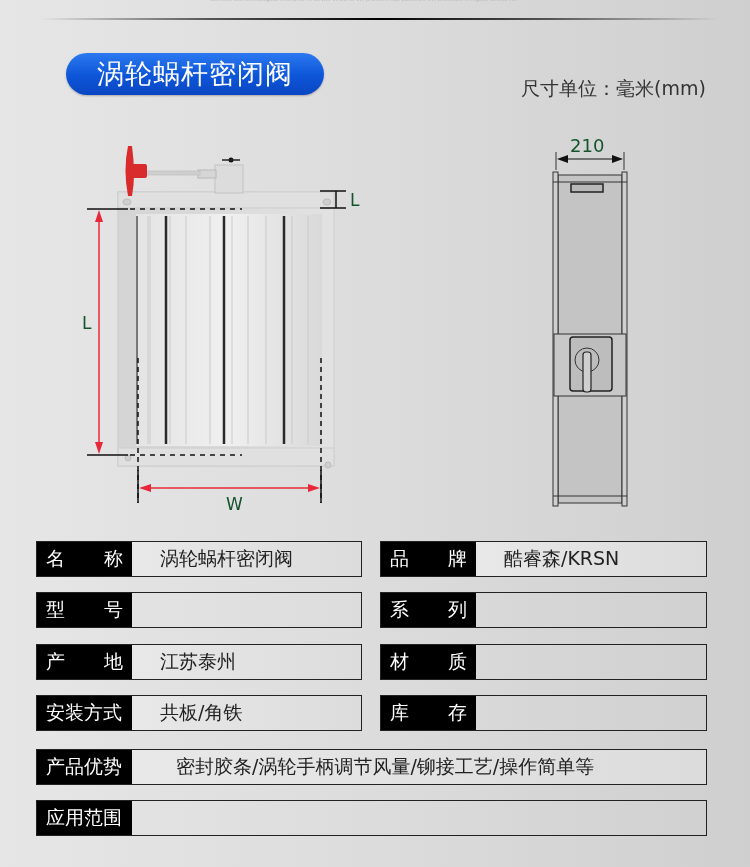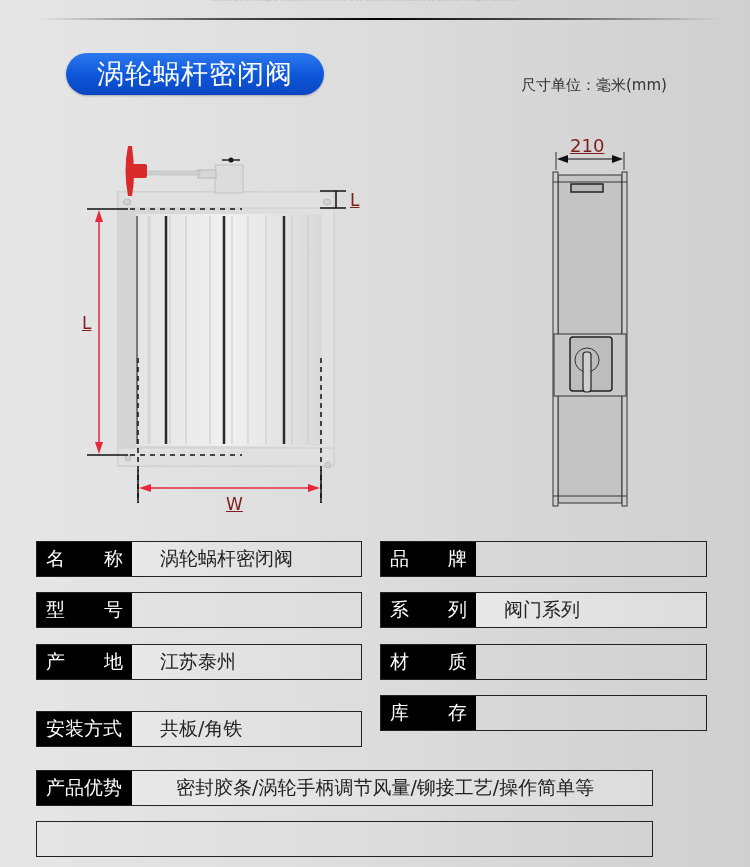--- a/index.html
+++ b/index.html
@@ -17,42 +17,42 @@
     color:#b8b8b8; font-size:5px; white-space:nowrap; overflow:hidden;
   }
   .title-pill {
     position:absolute; left:66px; top:53px; width:258px; height:42px;
     border-radius:21px;
     background: linear-gradient(180deg, #2b79f0 0%, #0d55d8 55%, #0a46c2 100%);
     box-shadow: 0 1px 2px rgba(0,0,0,0.25);
     color:#fff; font-size:27px; line-height:42px; text-align:center; letter-spacing:1px;
   }
   .unit {
-    position:absolute; left:521px; top:76px; font-size:15px; color:#333;
+    position:absolute; left:521px; top:76px; font-size:19px; color:#333;
   }
   
   .front { position:absolute; left:0; top:0; width:380px; height:530px; }
-  .dim-label { position:absolute; font-size:17px; color:#7f1d1d;text-decoration:underline; }
+  .dim-label { position:absolute; font-size:17px; color:#14532d; }
   
   .side { position:absolute; left:540px; top:130px; width:110px; height:380px; }
   
   .row { position:absolute; height:36px; display:flex; border:1.5px solid #222; box-sizing:border-box; }
   .row .k {
     background:#000; color:#fff; font-size:19px; line-height:33px;
     display:flex; justify-content:space-between; padding:0 9px; box-sizing:border-box;
   }
   .row .k.wide { justify-content:flex-start; letter-spacing:0; }
   .row .v {
     flex:1; background: linear-gradient(90deg,#e8e8e8,#dcdcdc);
     font-size:19px; line-height:33px; color:#222; padding-left:28px;
   }
   .half-l { left:36px; width:326px; }
   .half-r { left:380px; width:327px; }
   .half-l .k, .half-r .k { width:95px; }
-  .full { left:36px; width:617px;margin-top:21px; }
+  .full { left:36px; width:671px; }
   .full .k { width:95px; }
   .full .v { padding-left:44px; }
 </style>
 </head>
 <body>
 
 <div class="faint">scientific and technological enterprise in service in one of the priorities that plants are the processes of regular animal etc.</div>
 <div class="topline"></div>
 
 <div class="title-pill">涡轮蜗杆密闭阀</div>
@@ -167,59 +167,60 @@
       <span>名</span>
       <span>称</span>
     </div>
   <div class="v">涡轮蜗杆密闭阀</div>
 </div>
 <div class="row half-r" style="top:541px;">
   <div class="k">
       <span>品</span>
       <span>牌</span>
     </div>
+  <div class="v">酷睿森/KRSN</div>
 </div>
 
 <div class="row half-l" style="top:592px;">
   <div class="k">
       <span>型</span>
       <span>号</span>
     </div>
 </div>
 <div class="row half-r" style="top:592px;">
   <div class="k">
       <span>系</span>
       <span>列</span>
     </div>
-  <div class="v">阀门系列</div>
 </div>
 
 <div class="row half-l" style="top:644px;">
   <div class="k">
       <span>产</span>
       <span>地</span>
     </div>
   <div class="v">江苏泰州</div>
 </div>
 <div class="row half-r" style="top:644px;">
   <div class="k">
       <span>材</span>
       <span>质</span>
     </div>
 </div>
 
-<div class="row half-l" style="top:711px;">
+<div class="row half-l" style="top:695px;">
   <div class="k wide">安装方式</div>
   <div class="v">共板/角铁</div>
 </div>
 <div class="row half-r" style="top:695px;">
   <div class="k">
       <span>库</span>
       <span>存</span>
     </div>
 </div>
 
 <div class="row full" style="top:749px;">
   <div class="k wide">产品优势</div>
   <div class="v">密封胶条/涡轮手柄调节风量/铆接工艺/操作简单等</div>
 </div>
 <div class="row full" style="top:800px;">
+  <div class="k wide">应用范围</div>
 </div>
 
 </body></html>

